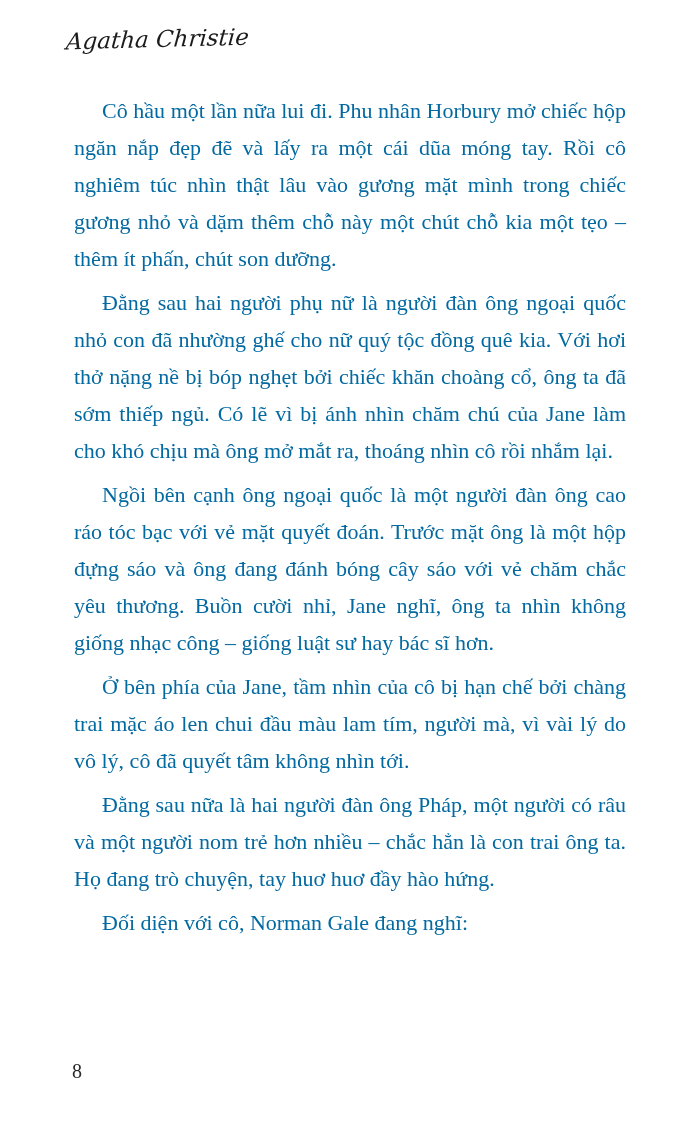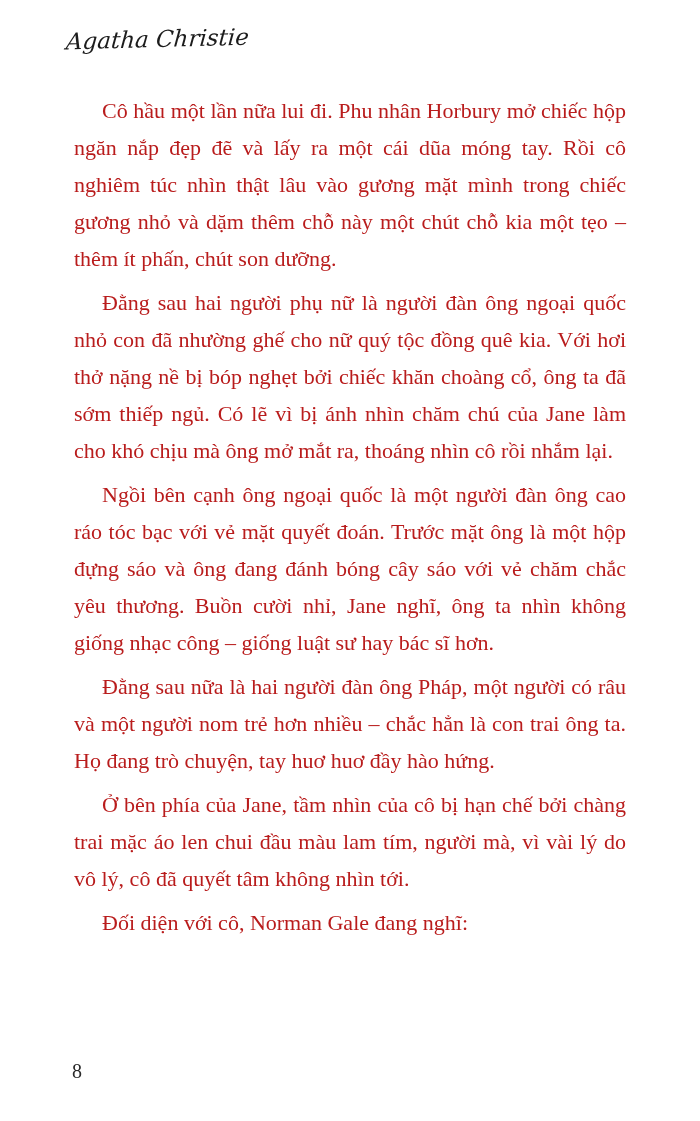--- a/index.html
+++ b/index.html
@@ -33,41 +33,41 @@
     top: 92px;
     left: 74px;
     width: 552px;
   }
   .text-block p {
     margin: 0 0 7px 0;
     font-size: 22px;
     line-height: 37px;
     text-align: justify;
     text-indent: 28px;
-    color: #b91c1c;
+    color: #0369a1;
   }
   .page-number {
     position: absolute;
     left: 72px;
     bottom: 38px;
     font-size: 20px;
     color: #2a2a2a;
   }
 </style>
 </head>
 <body>
 
 <div class="page">
 
   <div class="signature">Agatha Christie</div>
 
   <div class="text-block">
       <p>Cô hầu một lần nữa lui đi. Phu nhân Horbury mở chiếc hộp ngăn nắp đẹp đẽ và lấy ra một cái dũa móng tay. Rồi cô nghiêm túc nhìn thật lâu vào gương mặt mình trong chiếc gương nhỏ và dặm thêm chỗ này một chút chỗ kia một tẹo – thêm ít phấn, chút son dưỡng.</p>
       <p>Đằng sau hai người phụ nữ là người đàn ông ngoại quốc nhỏ con đã nhường ghế cho nữ quý tộc đồng quê kia. Với hơi thở nặng nề bị bóp nghẹt bởi chiếc khăn choàng cổ, ông ta đã sớm thiếp ngủ. Có lẽ vì bị ánh nhìn chăm chú của Jane làm cho khó chịu mà ông mở mắt ra, thoáng nhìn cô rồi nhắm lại.</p>
       <p>Ngồi bên cạnh ông ngoại quốc là một người đàn ông cao ráo tóc bạc với vẻ mặt quyết đoán. Trước mặt ông là một hộp đựng sáo và ông đang đánh bóng cây sáo với vẻ chăm chắc yêu thương. Buồn cười nhỉ, Jane nghĩ, ông ta nhìn không giống nhạc công – giống luật sư hay bác sĩ hơn.</p>
+      <p>Ở bên phía của Jane, tầm nhìn của cô bị hạn chế bởi chàng trai mặc áo len chui đầu màu lam tím, người mà, vì vài lý do vô lý, cô đã quyết tâm không nhìn tới.</p>
       <p>Đằng sau nữa là hai người đàn ông Pháp, một người có râu và một người nom trẻ hơn nhiều – chắc hẳn là con trai ông ta. Họ đang trò chuyện, tay huơ huơ đầy hào hứng.</p>
-      <p>Ở bên phía của Jane, tầm nhìn của cô bị hạn chế bởi chàng trai mặc áo len chui đầu màu lam tím, người mà, vì vài lý do vô lý, cô đã quyết tâm không nhìn tới.</p>
       <p>Đối diện với cô, Norman Gale đang nghĩ:</p>
     </div>
 
   <div class="page-number">8</div>
 
 </div>
 
 </body></html>

